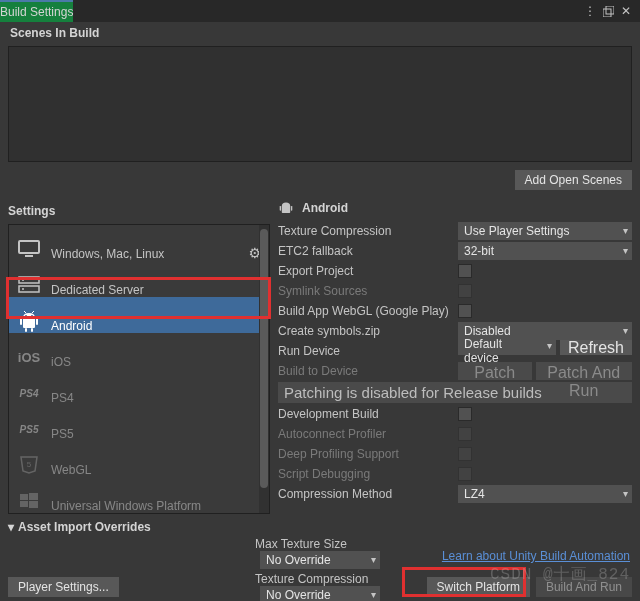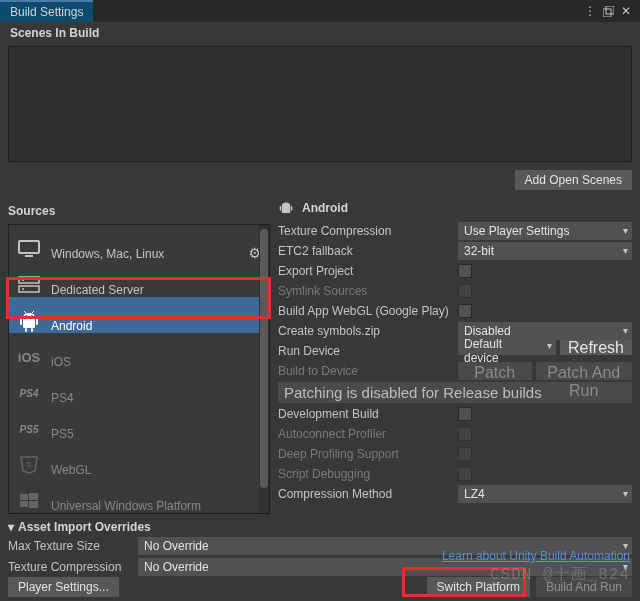--- a/index.html
+++ b/index.html
@@ -1,18 +1,18 @@
 <!DOCTYPE html>
 <html><head>
 <meta charset="utf-8">
 <style>
   * { box-sizing: border-box; margin: 0; padding: 0; font-family: Arial, sans-serif; }
   body { background: #383838; color: #c4c4c4; font-size: 12px; width: 640px; height: 601px; overflow: hidden; }
   .titlebar { height: 22px; background: #282828; display: flex; align-items: center; }
-  .tab { background: #0c4a6e; height: 22px; padding: 0 10px; display: flex; align-items: center; border-top: 2px solid #4a7aa8; color: #d4d4d4; }
+  .tab { background: #15803d; height: 22px; padding: 0 0; display: flex; align-items: center; border-top: 2px solid #4a7aa8; color: #d4d4d4; }
   .titlebar-right { margin-left: auto; display: flex; align-items: center; gap: 2px; padding-right: 6px; color: #c4c4c4; }
   .tb-icon { width: 16px; height: 16px; display: inline-flex; align-items: center; justify-content: center; font-size: 12px; }
   .section-header { padding: 4px 10px; font-weight: bold; color: #d4d4d4; }
   .scenes-box { margin: 2px 8px 4px 8px; height: 116px; background: #303030; border: 1px solid #202020; }
   .row-right { display: flex; justify-content: flex-end; padding: 4px 8px 10px 8px; }
   .btn { background: #585858; color: #e4e4e4; border: none; padding: 3px 10px; font-size: 12px; cursor: pointer; }
   .main-cols { display: flex; padding: 0 0 0 8px; }
   .left-col { width: 262px; }
   .right-col { flex: 1; padding-left: 8px; padding-right: 8px; }
   .plat-list { background: #3a3a3a; border: 1px solid #202020; position: relative; margin-top: 2px; }
@@ -29,21 +29,21 @@
   .prop-label.dim { color: #7a7a7a; }
   .prop-ctrl { flex: 1; display: flex; align-items: flex-start; gap: 4px; }
   .dropdown { background: #515151; color: #e4e4e4; border: none; height: 18px; padding: 0 18px 0 6px; font-size: 12px; width: 100%; position: relative; text-align: left; }
   .dd-arrow { position: absolute; right: 4px; top: 3px; font-size: 10px; pointer-events: none; }
   .dd-wrap { position: relative; flex: 1; }
   .chk { width: 14px; height: 14px; background: #515151; border: 1px solid #2a2a2a; display: inline-block; }
   .chk.dim { opacity: 0.4; }
   .info-row { background: #4a4a4a; color: #bdbdbd; font-size: 15px; padding: 2px 6px; margin: 2px 0; }
   .footer-left { padding: 6px 8px 0 8px; }
   .foldout { display: flex; align-items: center; gap: 4px; font-weight: bold; color: #d4d4d4; }
-  .small-row { display: flex; align-items: center; margin-top: 3px; }
+  .small-row { display: flex; align-items: center; margin-top: 3px; flex-direction: column; }
   .small-label { width: 130px; }
   .sm-dd { width: 120px; }
   .bottom-bar { position: absolute; bottom: 4px; left: 8px; right: 8px; display: flex; align-items: center; }
   .link { color: #5a8fd6; text-decoration: underline; cursor: pointer; }
   .red-box { position: absolute; border: 3px solid #e03030; pointer-events: none; }
   .watermark { position: absolute; right: 10px; bottom: 16px; color: rgba(200,200,200,0.28); font-size: 16px; pointer-events: none; letter-spacing: 1px; font-family: Liberation Mono, monospace; }
   .small-btn { background: #585858; color: #e4e4e4; border: none; padding: 2px 8px; font-size: 16px; height: 18px; cursor: pointer; }
   .small-btn.dim { color: #8a8a8a; background: #4a4a4a; }
   svg { display: block; }
 </style>
@@ -67,21 +67,21 @@
 </div>
 
 <div class="section-header">Scenes In Build</div>
 <div class="scenes-box"></div>
 <div class="row-right">
   <button class="btn">Add Open Scenes</button>
 </div>
 
 <div class="main-cols">
   <div class="left-col">
-    <div class="section-header" style="padding-left:0">Sources</div>
+    <div class="section-header" style="padding-left:0">Settings</div>
     <div class="plat-list">
       <div class="plat-item">
         <span class="plat-icon">
           <svg width="22" height="18" viewBox="0 0 22 18">
               <rect x="1" y="1" width="20" height="12" rx="1" fill="none" stroke="#c4c4c4" stroke-width="2"></rect>
               <rect x="7" y="15" width="8" height="2" fill="#c4c4c4"></rect>
             </svg>
         </span>
         <span>Windows, Mac, Linux</span>
         <span class="gear">⚙</span>

